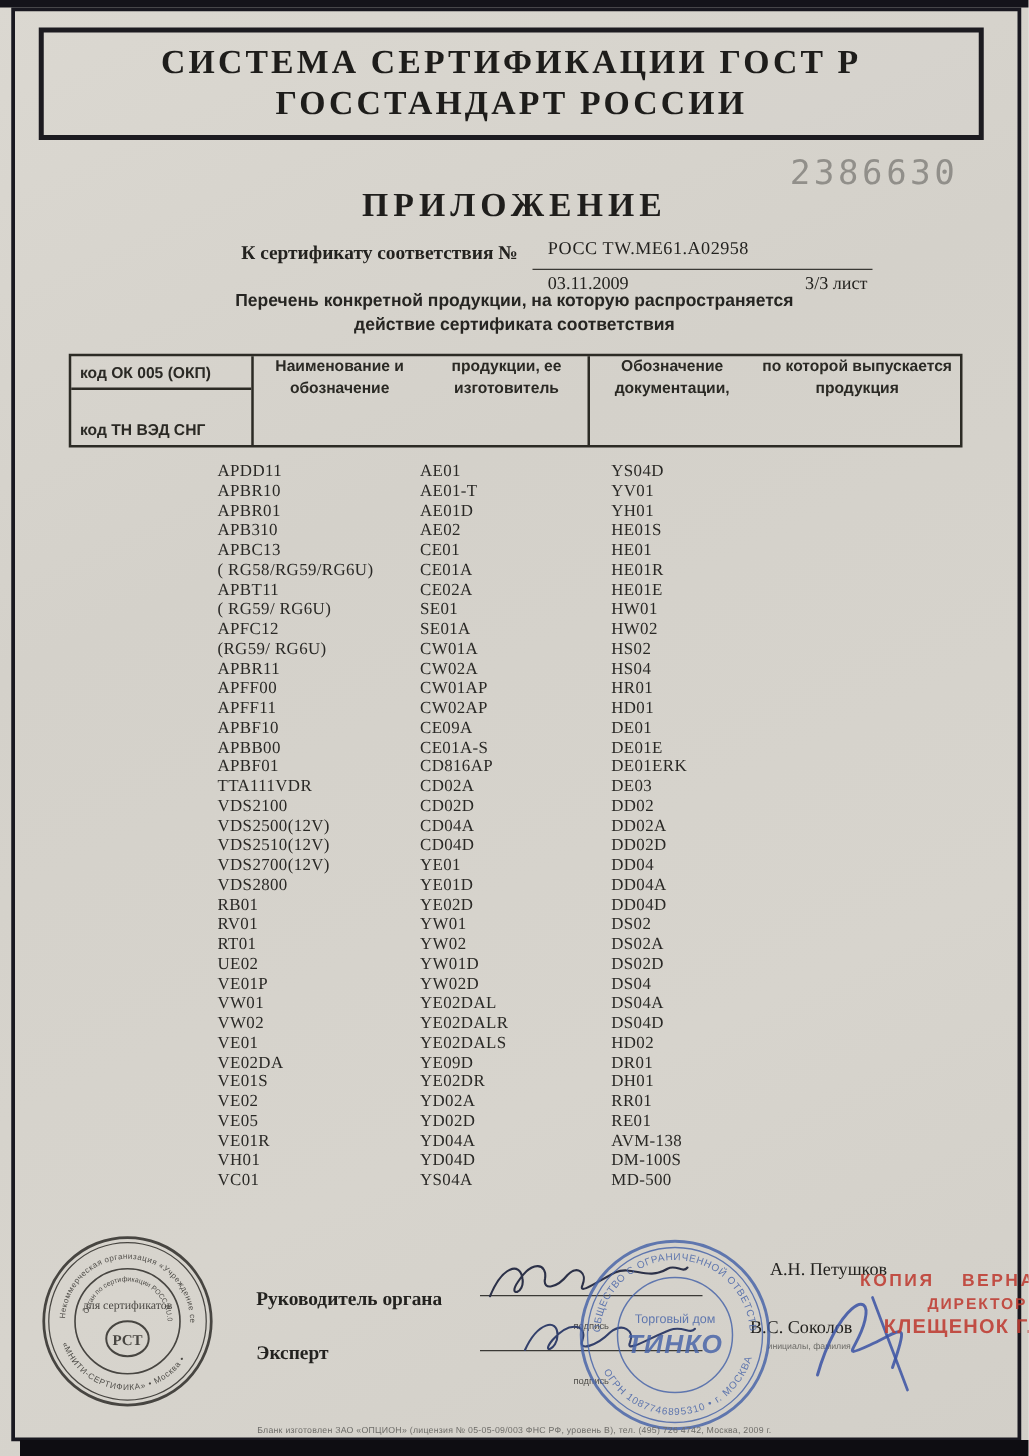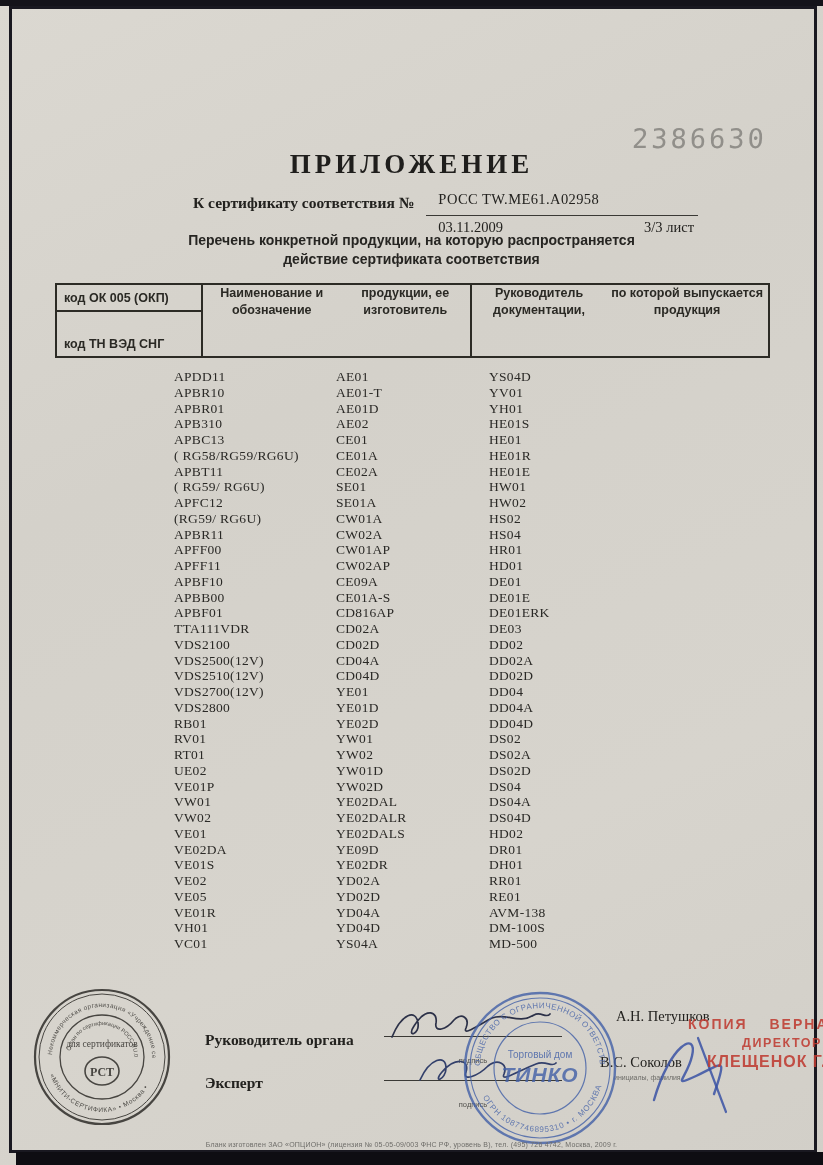--- a/index.html
+++ b/index.html
@@ -81,20 +81,24 @@
   }
 </style>
 </head>
 <body>
 
 <div class="page">
 
   <div class="edge-top"></div>
   <div class="frame"></div>
 
+  <div class="header-box">
+    <div class="header-line">СИСТЕМА СЕРТИФИКАЦИИ ГОСТ Р</div>
+    <div class="header-line">ГОССТАНДАРТ РОССИИ</div>
+  </div>
 
   <div class="serial">2386630</div>
 
   <div class="title">ПРИЛОЖЕНИЕ</div>
 
   <div class="cert-row">
     <div class="cert-label">К сертификату соответствия №</div>
     <div class="cert-block">
       <div class="cert-number">РОСС TW.ME61.A02958</div>
       <div class="cert-under">
@@ -112,21 +116,21 @@
   <div class="thead">
     <div class="c1">
       <div class="cell top">код ОК 005 (ОКП)</div>
       <div class="cell">код ТН ВЭД СНГ</div>
     </div>
     <div class="c2 hc">
       <div>Наименование и обозначение</div>
       <div>продукции, ее изготовитель</div>
     </div>
     <div class="c3 hc">
-      <div>Руководитель документации,</div>
+      <div>Обозначение документации,</div>
       <div>по которой выпускается продукция</div>
     </div>
   </div>
 
   <div class="products">
     <div class="pcol c1">
         <div class="code-line">APDD11</div>
         <div class="code-line">APBR10</div>
         <div class="code-line">APBR01</div>
         <div class="code-line">APB310</div>

